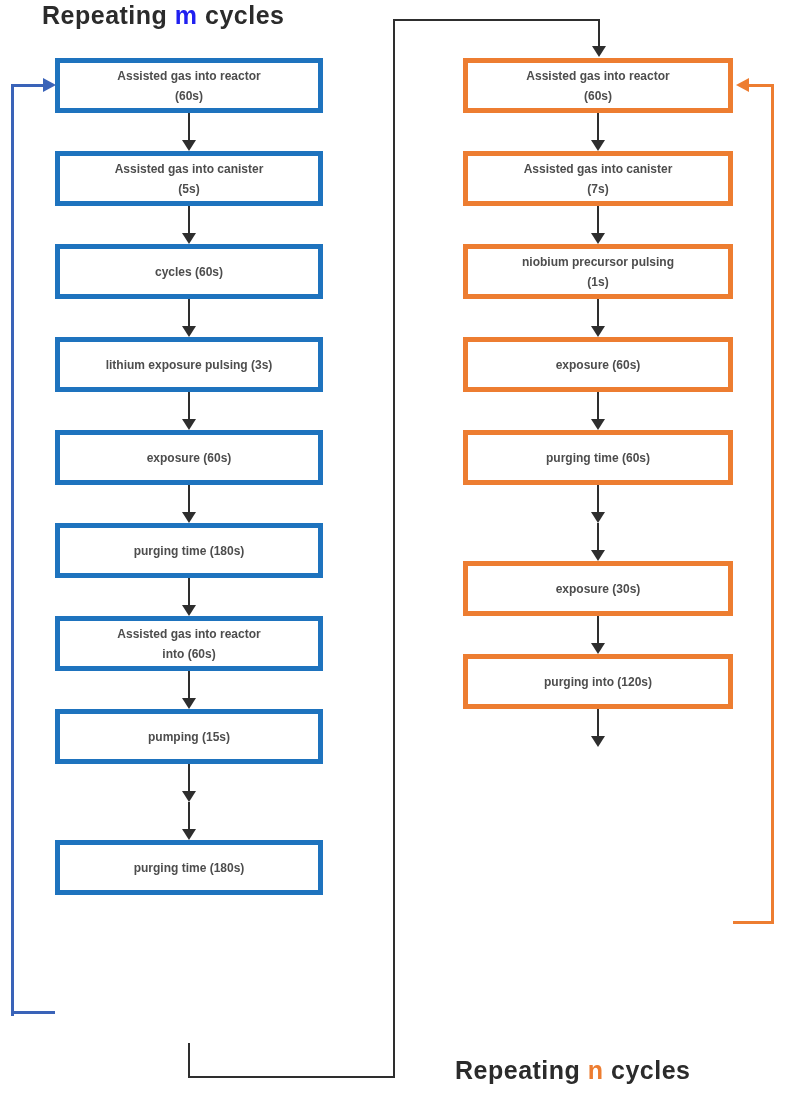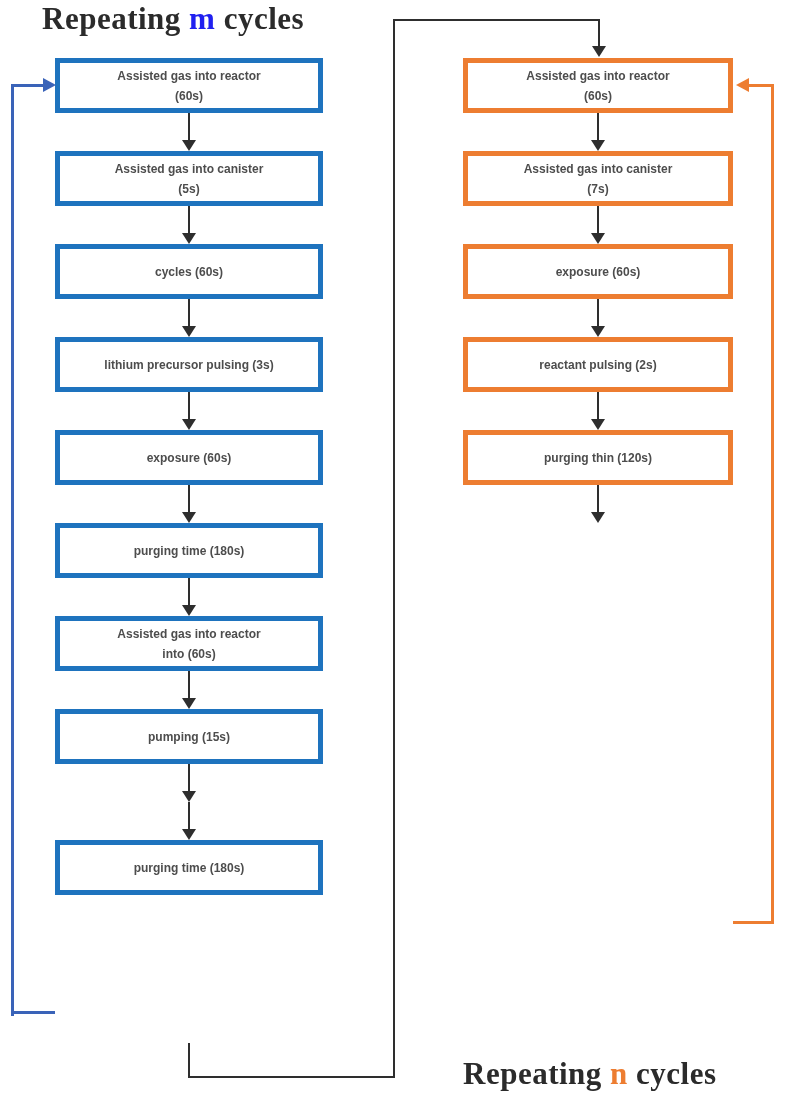--- a/index.html
+++ b/index.html
@@ -2,25 +2,25 @@
 <html style="--left-box-border: #1E73BE; --left-loop: #3A63B8; --right-box-border: #ED7D31; --right-loop: #ED7D31; --connector: #2E2E2E; --left-title-var: #2020F0; --right-title-var: #ED7D31; --box-text: #4D4D4D; --title-text: #2B2B2B;"><head>
 <meta charset="utf-8">
 <style>
   html,body{margin:0;padding:0;background:#ffffff;}
   .canvas{
     position:relative;width:800px;height:1102px;background:#ffffff;overflow:hidden;
     font-family:"Liberation Sans", sans-serif;
   }
   
   .title{
-    position:absolute;font-size:31px;font-weight:600;color:var(--title-text,#2b2b2b);
-    letter-spacing:0.5px;white-space:pre;font-family:Liberation Serif, serif;
+    position:absolute;font-size:25px;font-weight:600;color:var(--title-text,#2b2b2b);
+    letter-spacing:0.5px;white-space:pre;
   }
   .title-left{left:42px;top:1px;}
-  .title-right{left:455px;top:1056px;margin-left:8px;}
+  .title-right{left:455px;top:1056px;}
   .title .var-left{color:var(--left-title-var,#2020f0);font-weight:700;}
   .title .var-right{color:var(--right-title-var,#ed7d31);font-weight:700;}
 
   
   .column{position:absolute;display:flex;flex-direction:column;}
   .column-left{left:55px;top:58px;width:268px;}
   .column-right{left:463px;top:58px;width:270px;}
   .step{display:flex;flex-direction:column;}
   .box{
     box-sizing:border-box;height:55px;background:#ffffff;
@@ -90,21 +90,21 @@
           <div class="line">cycles (60s)</div>
         </div>
     <div class="down-arrow">
       <div class="shaft"></div>
       <div class="head"></div>
     </div>
   </div>
 
   <div class="step">
     <div class="box">
-          <div class="line">lithium precursor pulsing (3s)</div>
+          <div class="line">lithium exposure pulsing (3s)</div>
         </div>
     <div class="down-arrow">
       <div class="shaft"></div>
       <div class="head"></div>
     </div>
   </div>
 
   <div class="step">
     <div class="box">
           <div class="line">exposure (60s)</div>
@@ -178,47 +178,72 @@
           <div class="line">Assisted gas into canister</div>
           <div class="line">(7s)</div>
         </div>
     <div class="down-arrow">
       <div class="shaft"></div>
       <div class="head"></div>
     </div>
   </div>
 
 
+  <div class="step">
+    <div class="box">
+          <div class="line">niobium precursor pulsing</div>
+          <div class="line">(1s)</div>
+        </div>
+    <div class="down-arrow">
+      <div class="shaft"></div>
+      <div class="head"></div>
+    </div>
+  </div>
 
   <div class="step">
     <div class="box">
           <div class="line">exposure (60s)</div>
         </div>
     <div class="down-arrow">
       <div class="shaft"></div>
       <div class="head"></div>
     </div>
   </div>
 
-
-
-  <div class="step">
-    <div class="box">
-          <div class="line">reactant pulsing (2s)</div>
-        </div>
-    <div class="down-arrow">
-      <div class="shaft"></div>
-      <div class="head"></div>
-    </div>
-  </div>
-
-
-  <div class="step">
-    <div class="box">
-          <div class="line">purging thin (120s)</div>
+  <div class="step">
+    <div class="box">
+          <div class="line">purging time (60s)</div>
+        </div>
+    <div class="down-arrow">
+      <div class="shaft"></div>
+      <div class="head"></div>
+    </div>
+  </div>
+
+
+  <div class="step">
+    <div class="down-arrow">
+      <div class="shaft"></div>
+      <div class="head"></div>
+    </div>
+  </div>
+
+  <div class="step">
+    <div class="box">
+          <div class="line">exposure (30s)</div>
+        </div>
+    <div class="down-arrow">
+      <div class="shaft"></div>
+      <div class="head"></div>
+    </div>
+  </div>
+
+  <div class="step">
+    <div class="box">
+          <div class="line">purging into (120s)</div>
         </div>
     <div class="down-arrow">
       <div class="shaft"></div>
       <div class="head"></div>
     </div>
   </div>
 
 </div>
 
   <div class="seg blue" style="left:11px;top:84px;width:3px;height:932px;"></div>

